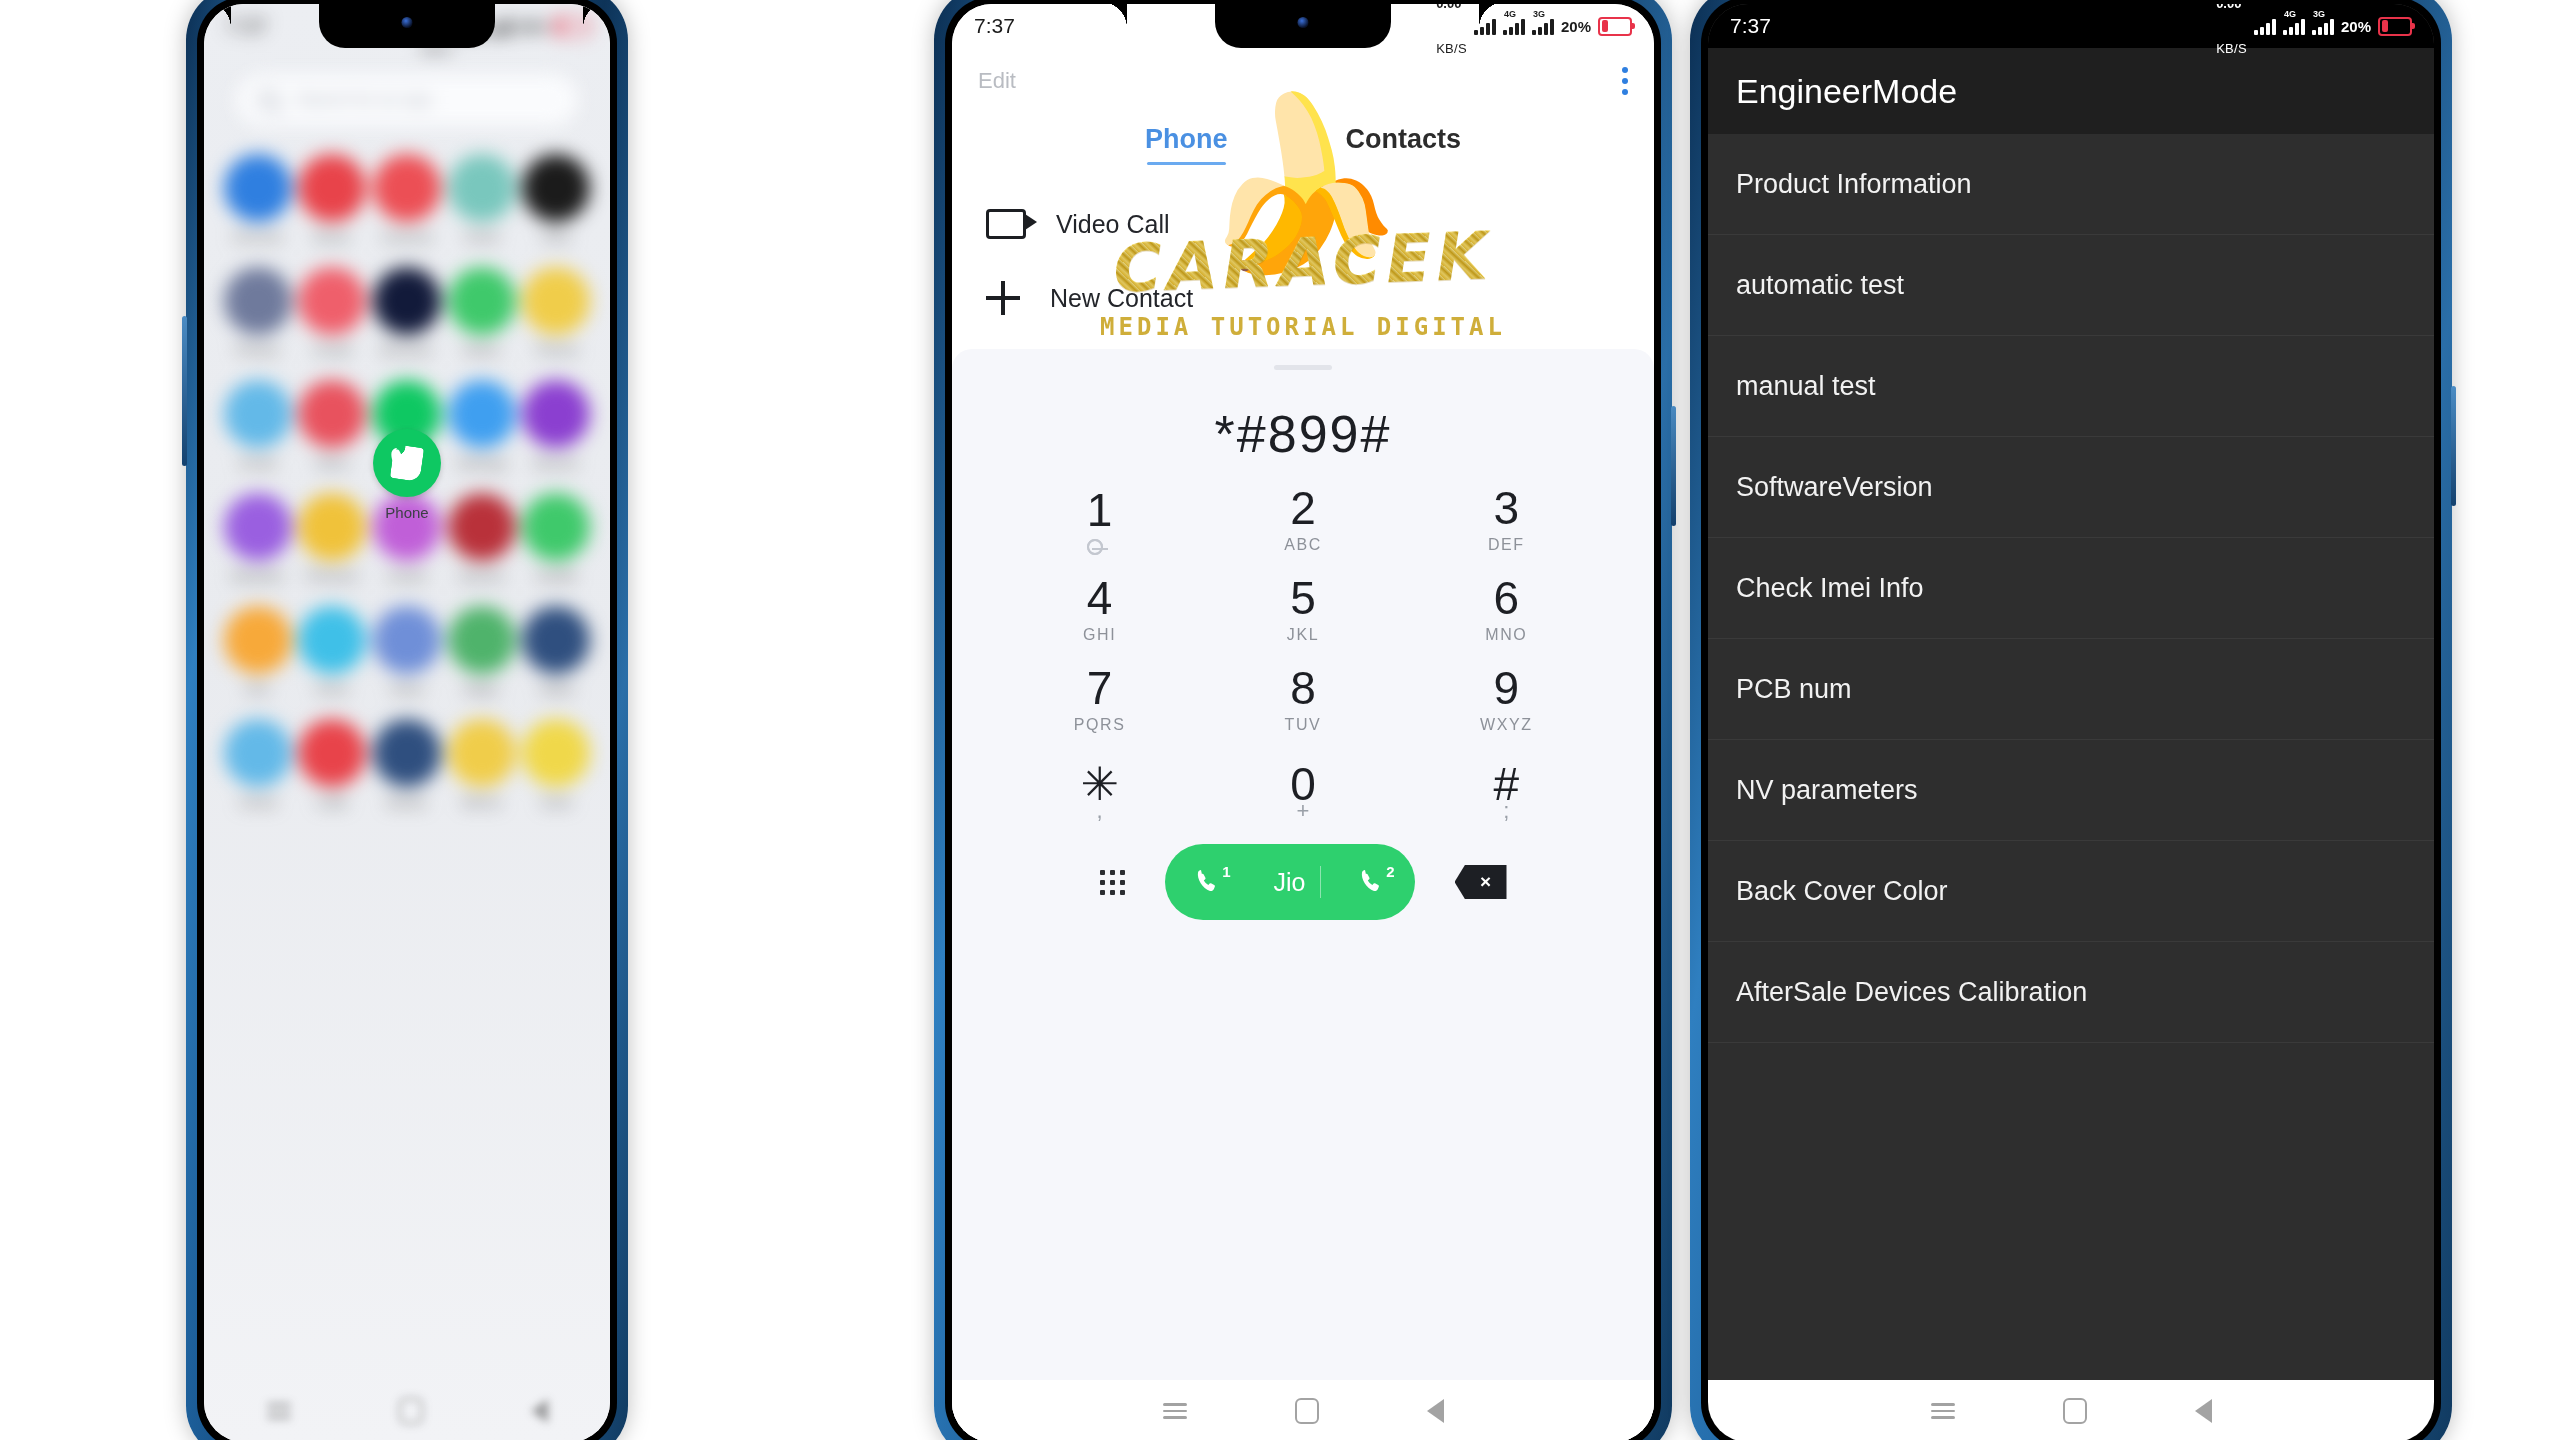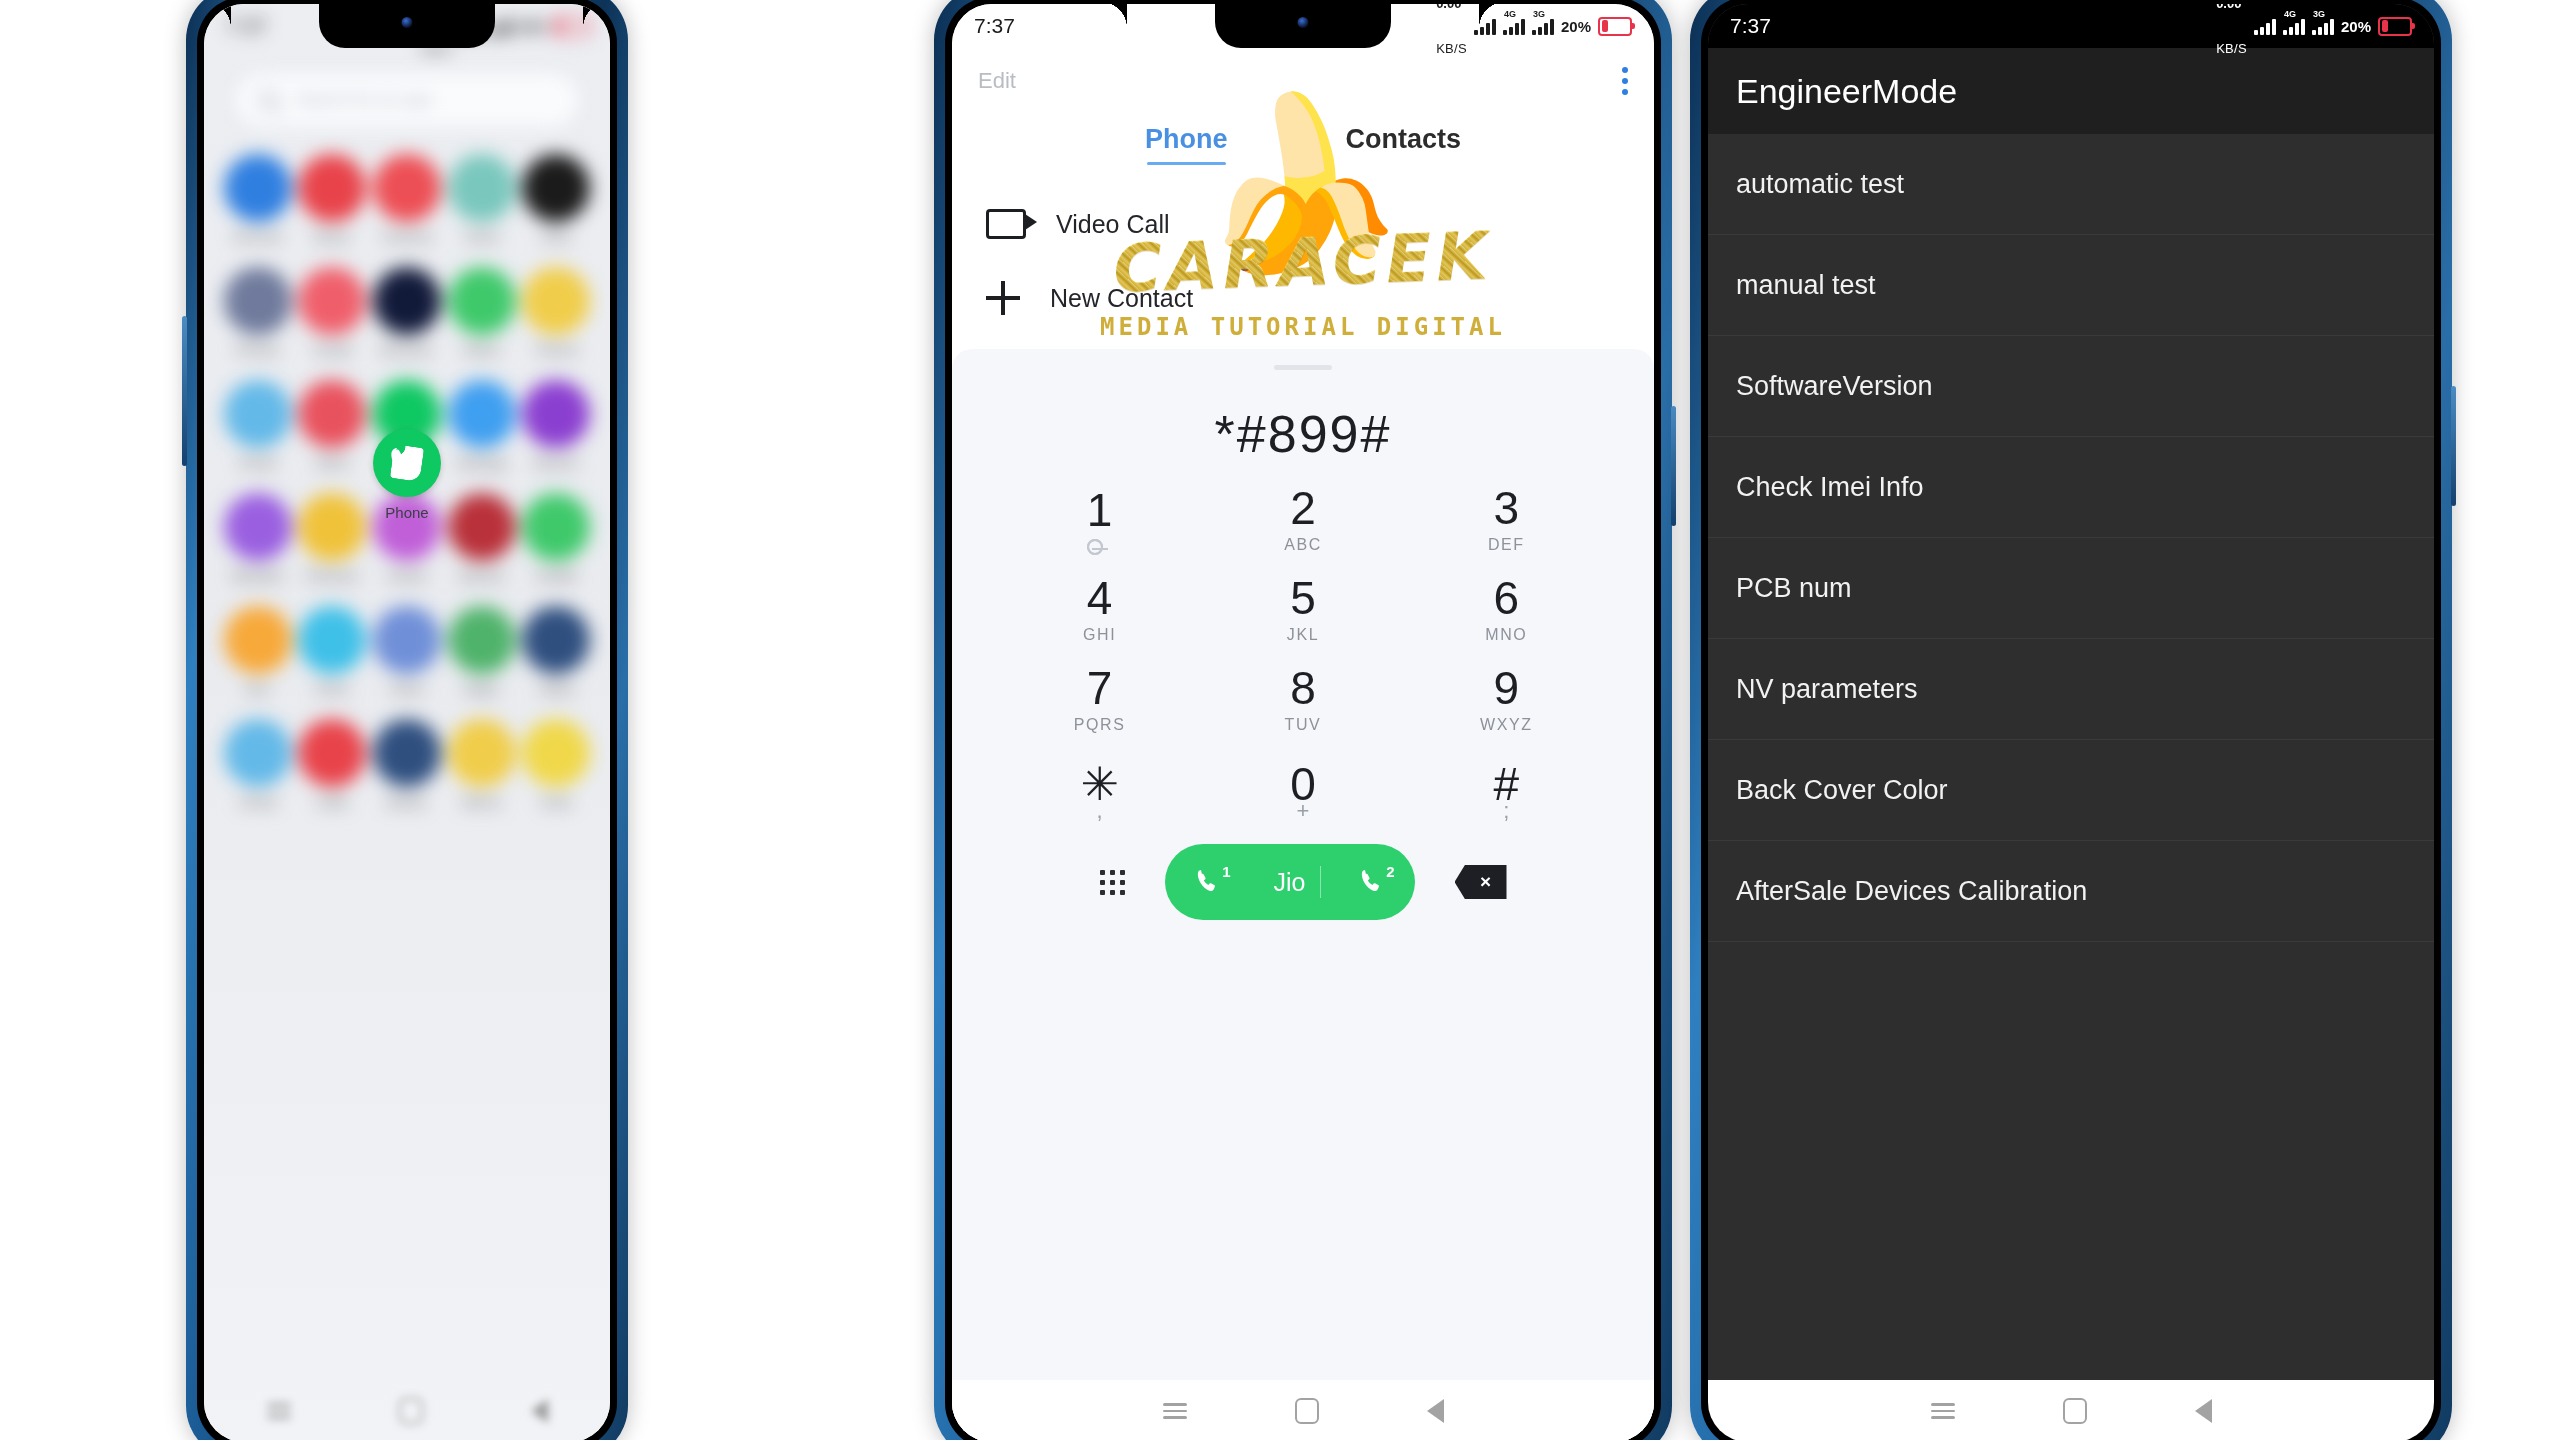--- a/index.html
+++ b/index.html
@@ -561,20 +561,21 @@
               </span>
               <span class="batt-pct">20%</span>
               <span class="batt lowred">
                   <span class="fill"></span>
                 </span>
             </span>
           </div>
 
           <div class="em-title">EngineerMode</div>
           <div class="em-list" id="emlist">
+              <div class="em-item">Product Information</div>
               <div class="em-item">automatic test</div>
               <div class="em-item">manual test</div>
               <div class="em-item">SoftwareVersion</div>
               <div class="em-item">Check Imei Info</div>
               <div class="em-item">PCB num</div>
               <div class="em-item">NV parameters</div>
               <div class="em-item">Back Cover Color</div>
               <div class="em-item">AfterSale Devices Calibration</div>
             </div>
           <div class="em-pad"></div>

